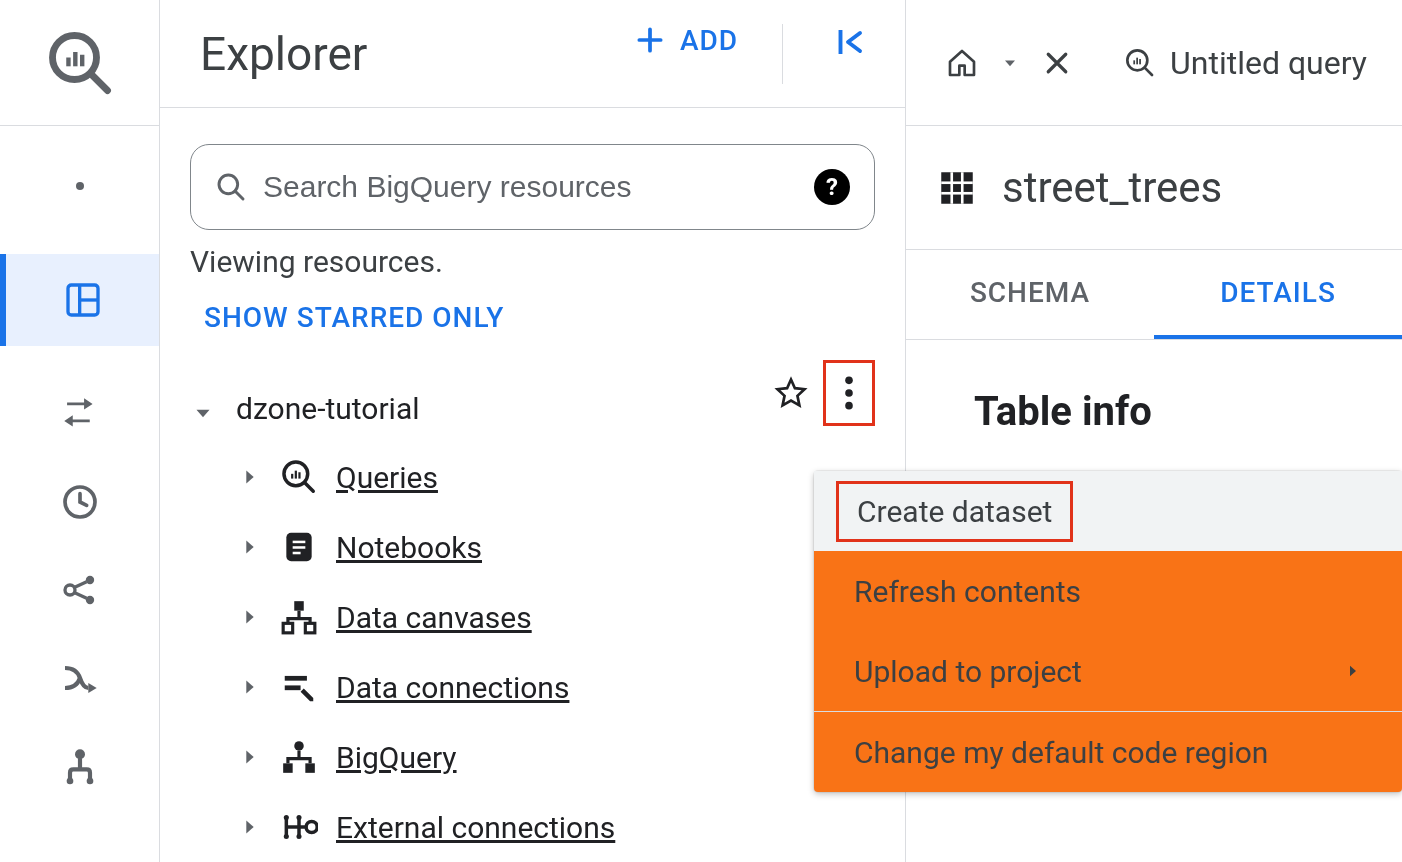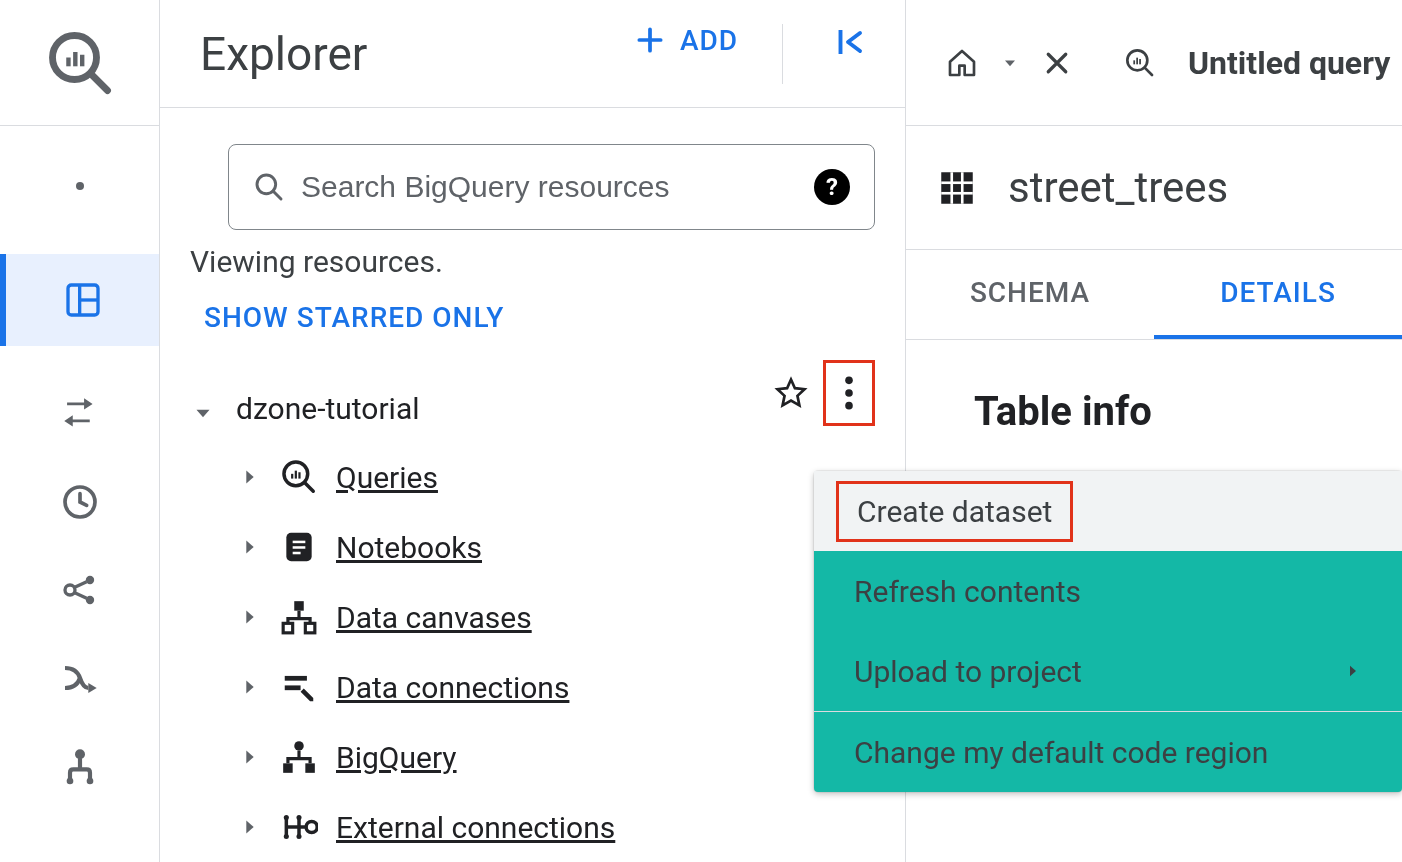--- a/index.html
+++ b/index.html
@@ -98,27 +98,26 @@
     color: #1a73e8;
     cursor: pointer;
     padding: 0 6px;
   }
 
   .explorer-body {
     padding: 36px 30px 0 30px;
   }
   .search-box {
     border: 1px solid #80868b;
-    border-radius: 8px;
+    border-radius: 19px;
     height: 86px;
     display: flex;
     align-items: center;
     padding: 0 24px;
     gap: 16px;
-    margin-left: 38px;
   }
   .search-input {
     flex: 1;
     border: none;
     outline: none;
     font-size: 30px;
     color: #5f6368;
   }
   .search-input::placeholder { color: #5f6368; }
   .help-circle {
@@ -192,30 +191,29 @@
     display:flex;
     align-items:center;
     gap: 22px;
     padding-left: 40px;
   }
   .tab-home {
     display:flex; align-items:center; gap: 10px;
   }
   .close-x { color:#3c4043; font-size: 34px; cursor:pointer; }
   .untitled {
-    display:flex; align-items:center; gap: 32px;
+    display:flex; align-items:center; gap: 14px;
     font-size: 32px; color:#3c4043;
     margin-left: 30px;
-    font-weight: bold;
   }
 
   .table-header {
     height: 124px;
     border-bottom: 1px solid #dadce0;
-    display:flex; align-items:center; gap: 30px;
+    display:flex; align-items:center; gap: 24px;
     padding-left: 30px;
   }
   .table-name { font-size: 42px; color:#3c4043; }
 
   .tabs-row {
     height: 90px;
     border-bottom: 1px solid #dadce0;
     display:flex;
   }
   .tab {
@@ -238,21 +236,21 @@
     font-weight: 700;
     color:#202124;
   }
 
   
   .context-menu {
     position:absolute;
     left: 814px;
     top: 471px;
     width: 588px;
-    background:#14b8a6;
+    background:#f97316;
     box-shadow: 0 2px 6px rgba(0,0,0,0.25), 0 0 0 1px rgba(0,0,0,0.05);
     border-radius: 4px;
   }
   .menu-item {
     height: 80px;
     display:flex;
     align-items:center;
     padding: 0 40px;
     font-size: 30px;
     color:#3c4043;

